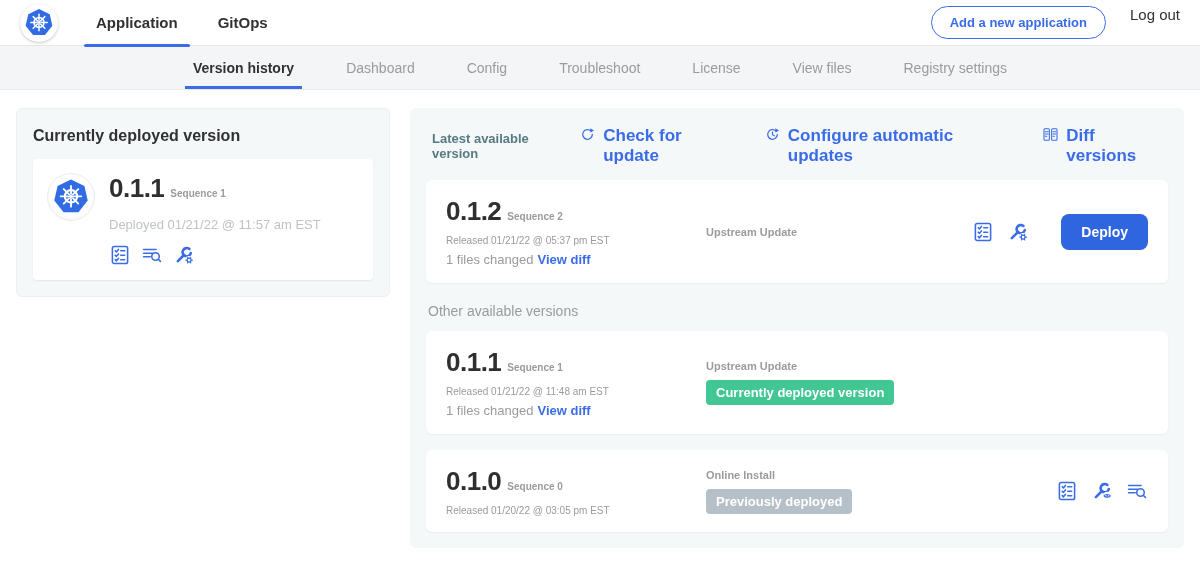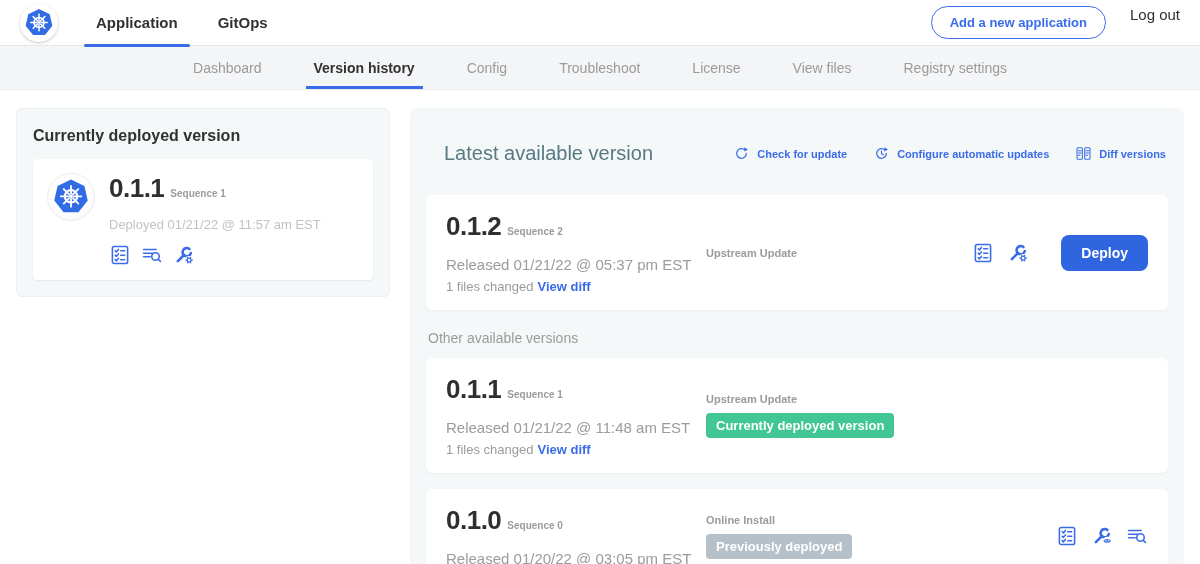--- a/index.html
+++ b/index.html
@@ -53,31 +53,31 @@
   .ver-line{display:flex;align-items:baseline;gap:6px}
   .ver{font-size:26px;font-weight:800;color:#2f2f2f;letter-spacing:-.5px}
   .seq{font-size:10px;color:var(--gray);font-weight:700}
   .deployed-date{font-size:13px;color:#bfc3c7;margin-top:13px}
   .icon-row{display:flex;gap:10px;margin-top:12px;align-items:center}
   .icon{width:22px;height:22px;color:var(--blue);cursor:pointer;flex:none}
 
   
   .history-panel{flex:1;background:var(--panel);border-radius:6px;padding:14px 16px 16px}
   .panel-head{display:flex;align-items:center;margin:4px 2px 14px}
-  .panel-head h3{margin:16px;font-size:20px;font-weight:400;color:var(--slate)}
+  .panel-head h3{margin:4px;font-size:13px;font-weight:700;color:var(--slate)}
   .head-actions{margin-left:auto;display:flex;gap:26px;align-items:center}
-  .action-link{display:flex;align-items:center;gap:7px;color:var(--blue);font-size:11px;
+  .action-link{display:flex;align-items:flex-start;gap:7px;color:var(--blue);font-size:17px;
                font-weight:700;cursor:pointer;text-decoration:none}
   .action-link .icon{width:17px;height:17px}
 
   .version-card{background:#fff;border-radius:6px;box-shadow:0 1px 2px rgba(0,0,0,.05);
                 padding:16px 20px;display:flex;align-items:center}
   .mt16{margin-top:16px}
   .vc-left{width:252px;flex:none}
-  .released{font-size:15px;color:var(--gray);margin-top:14px}
+  .released{font-size:10px;color:var(--gray);margin-top:8px}
   .files-line{font-size:13px;color:var(--gray);margin-top:6px;display:flex;gap:4px}
   .view-diff{color:var(--blue);font-weight:700;cursor:pointer;text-decoration:none}
   .vc-mid{flex:1;padding-left:8px}
   .source{font-size:11px;font-weight:700;color:var(--gray)}
   .badge{display:inline-block;margin-top:8px;padding:5px 10px;border-radius:4px;font-size:13px;
          font-weight:700;color:#fff}
   .badge.green{background:var(--green)}
   .badge.gray{background:var(--badge-gray)}
   .vc-right{display:flex;align-items:center;gap:13px}
   .btn-primary{background:var(--btn-blue);color:#fff;border:none;border-radius:8px;font-size:14px;
@@ -193,22 +193,22 @@
     <div class="nav-tab active">Application</div>
     <div class="nav-tab">GitOps</div>
   </nav>
   <div class="nav-right">
     <button class="pill-btn">Add a new application</button>
     <div class="logout">Log out</div>
   </div>
 </header>
 
 <nav class="subnav">
+  <div class="subtab active">Version history</div>
   <div class="subtab">Dashboard</div>
-  <div class="subtab active">Version history</div>
   <div class="subtab">Config</div>
   <div class="subtab">Troubleshoot</div>
   <div class="subtab">License</div>
   <div class="subtab">View files</div>
   <div class="subtab">Registry settings</div>
 </nav>
 
 <main class="content">
 
   <aside class="deployed-card">

